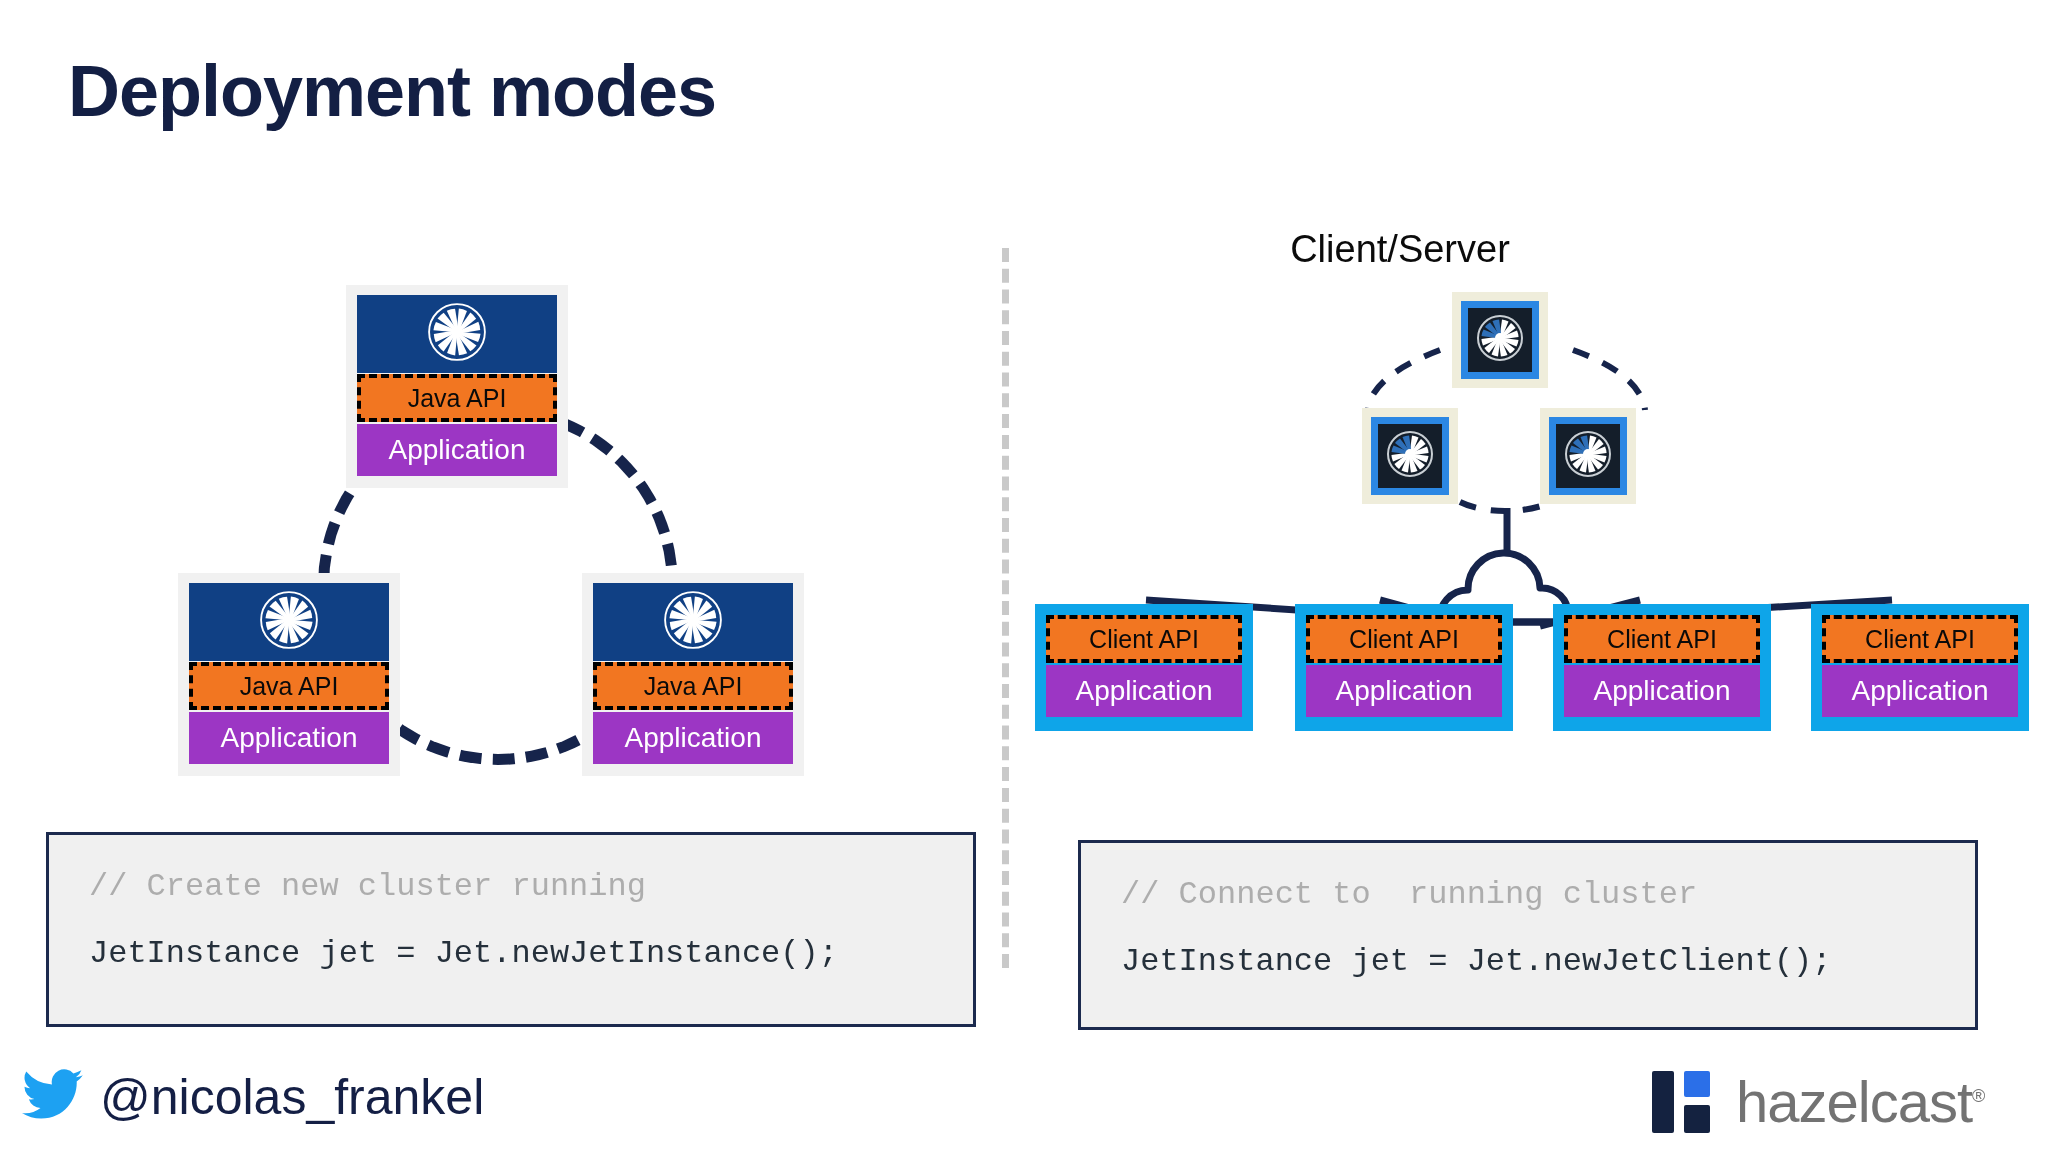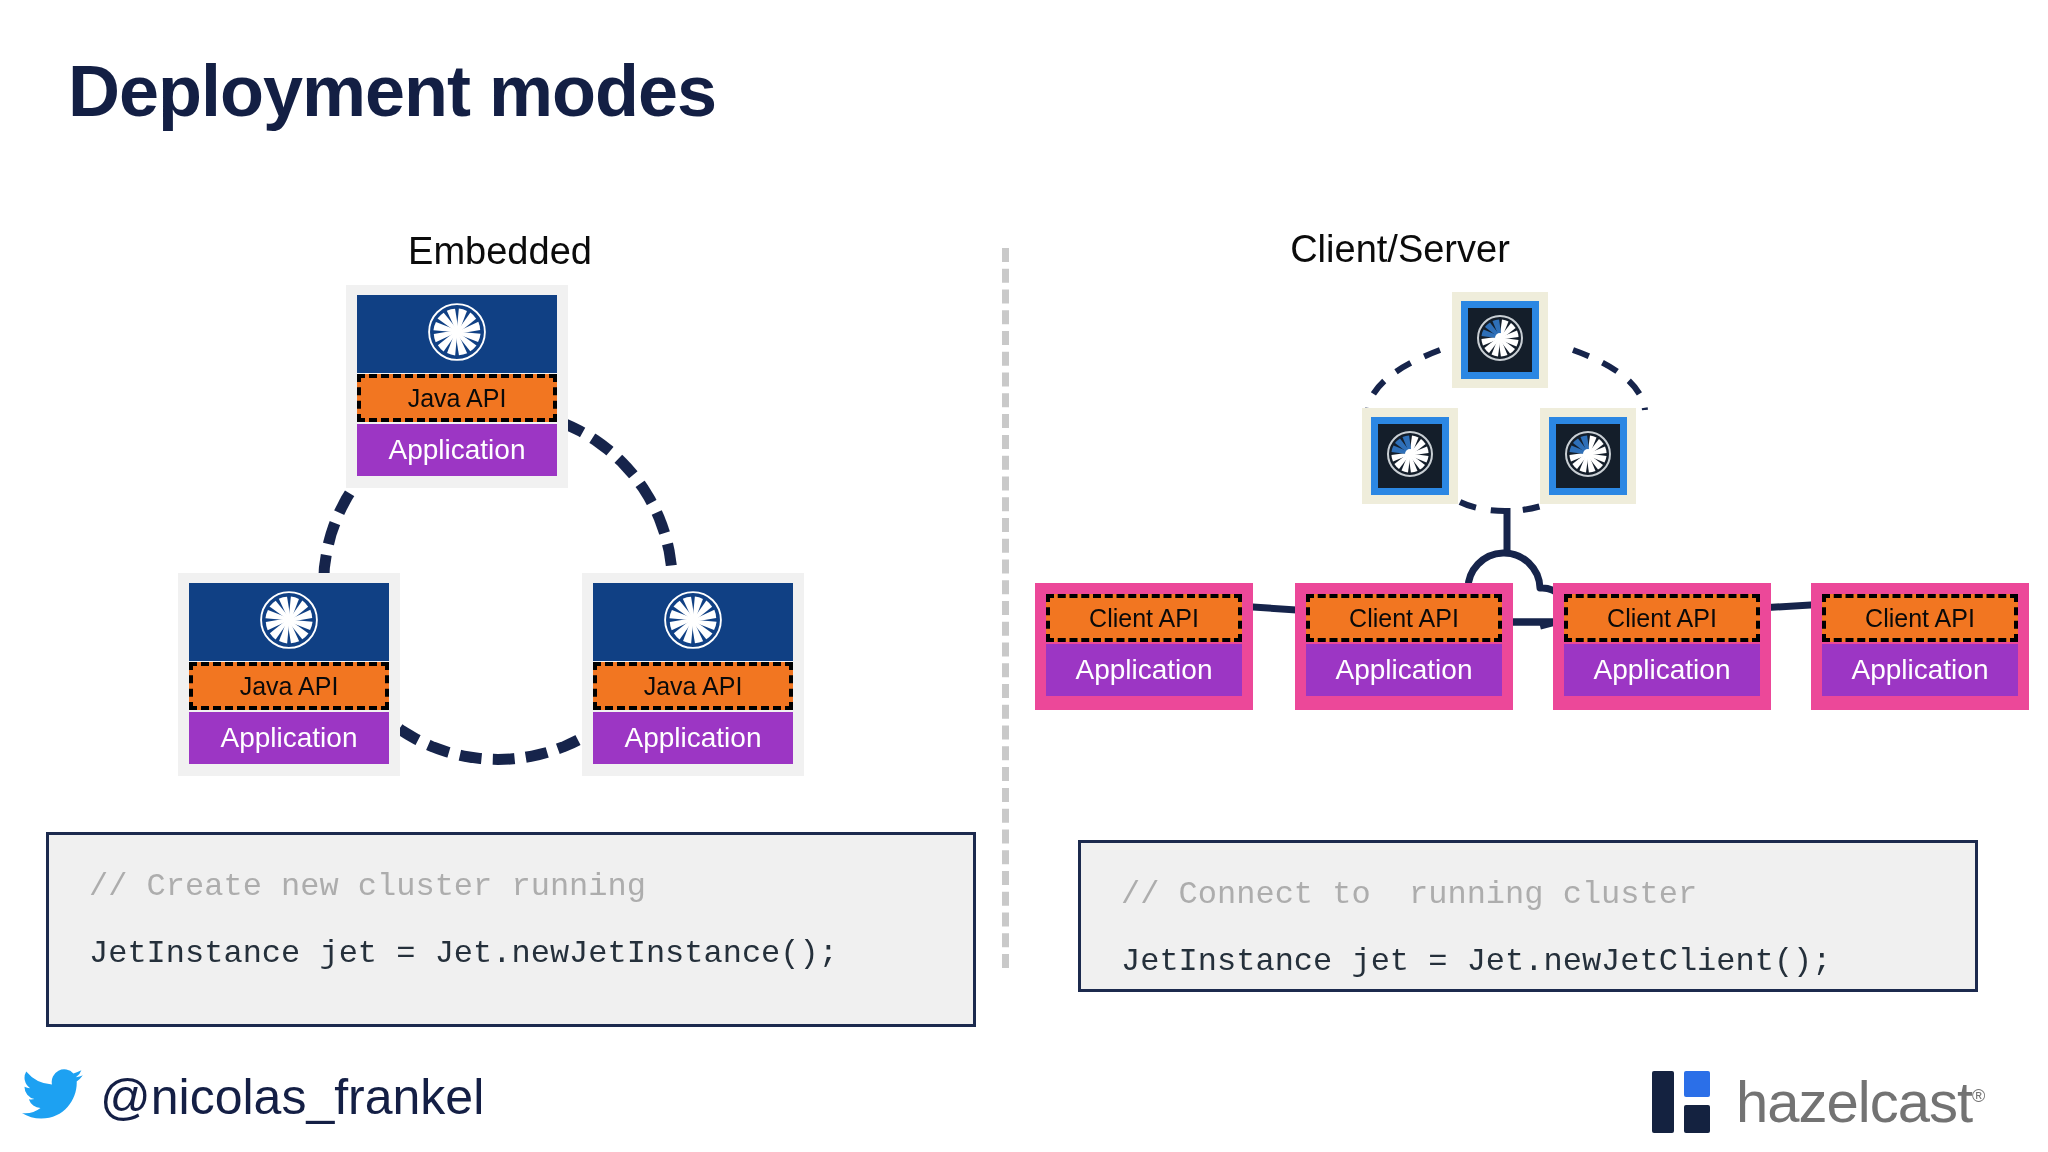--- a/index.html
+++ b/index.html
@@ -136,42 +136,42 @@
     display: flex;
     align-items: center;
     justify-content: center;
   }
   #server-node-top   { left: 432px; top: 22px; }
   #server-node-left  { left: 342px; top: 138px; }
   #server-node-right { left: 520px; top: 138px; }
 
   .client-node {
     position: absolute;
-    top: 313px;
+    top: 334px;
     width: 218px;
-    background: #ec4899;
+    background: #0ea5e9;
     padding: 10px 11px 14px 11px;
     box-sizing: border-box;
   }
   #client-node-0 { left: 15px; }
   #client-node-1 { left: 275px; }
   #client-node-2 { left: 533px; }
   #client-node-3 { left: 791px; }
 
   
   .code-block {
     position: absolute;
     background: #F0F0F0;
     border: 3px solid #1C2A4E;
     box-sizing: border-box;
     font-family: "Liberation Mono", monospace;
     padding: 34px 40px;
   }
   #code-embedded { left: 46px; top: 832px; width: 930px; height: 195px; }
-  #code-client   { left: 1078px; top: 840px; width: 900px; height: 152px; }
+  #code-client   { left: 1078px; top: 840px; width: 900px; height: 190px; }
 
   .code-comment {
     color: #ADADAD;
     font-size: 32px;
     white-space: pre;
     line-height: 1.1;
   }
   .code-line {
     color: #25303B;
     font-size: 32px;
@@ -221,21 +221,20 @@
 </style>
 </head>
 <body>
 
 <div id="slide">
 
   <div class="slide-title">Deployment modes</div>
 
   <div class="divider"></div>
 
-  <div class="col-heading" id="heading-embedded">Embedded</div>
   <div class="col-heading" id="heading-clientserver">Client/Server</div>
 
   <div id="embedded-cluster">
 
     <div class="dash-circle"></div>
 
     <div class="embed-node" id="embed-node-top">
       <div class="node-logo-bar">
         <span>
           <svg width="62" height="62" viewBox="0 0 100 100">

